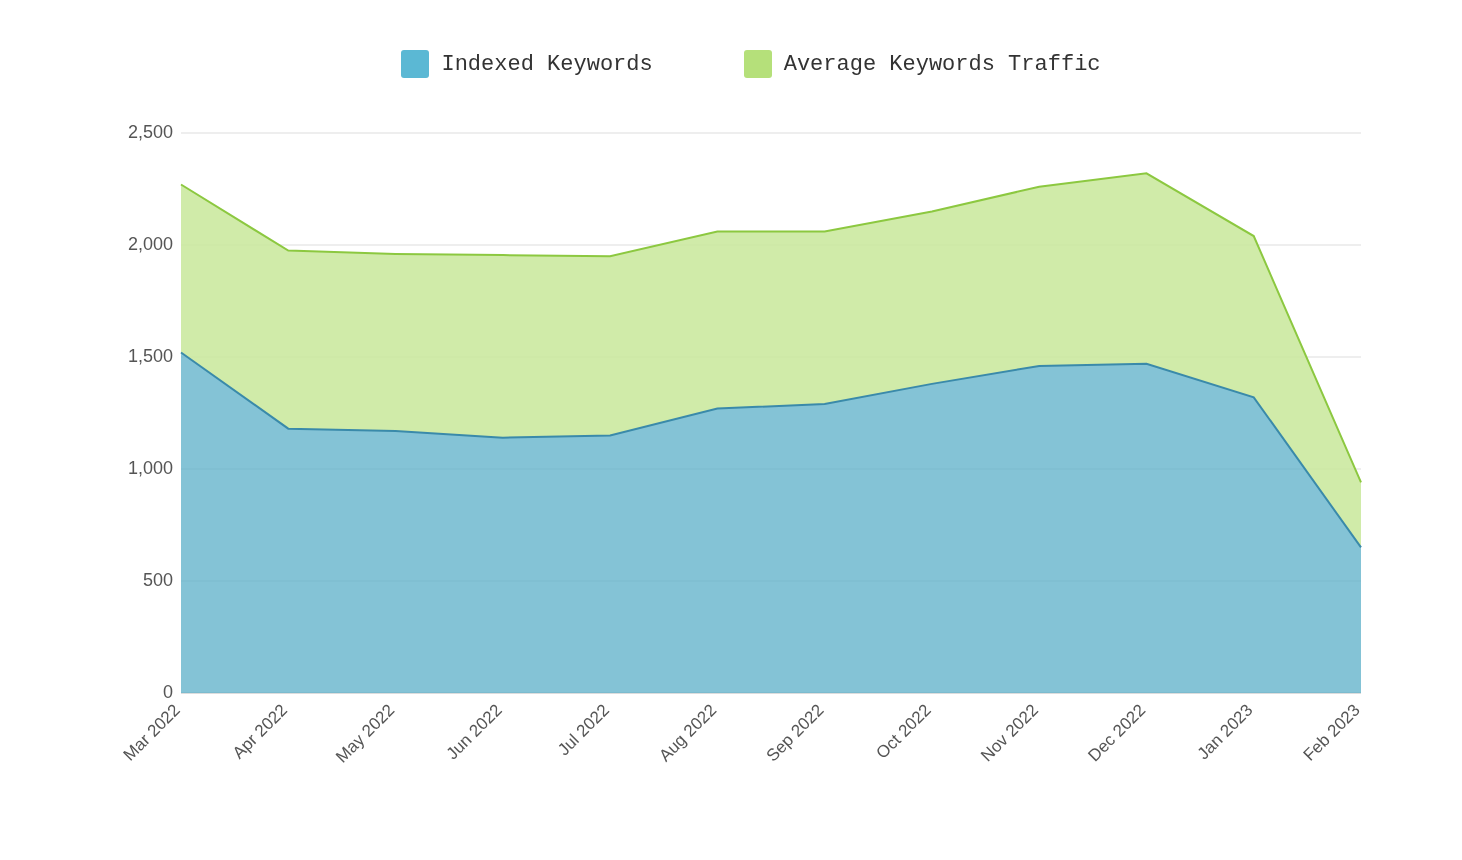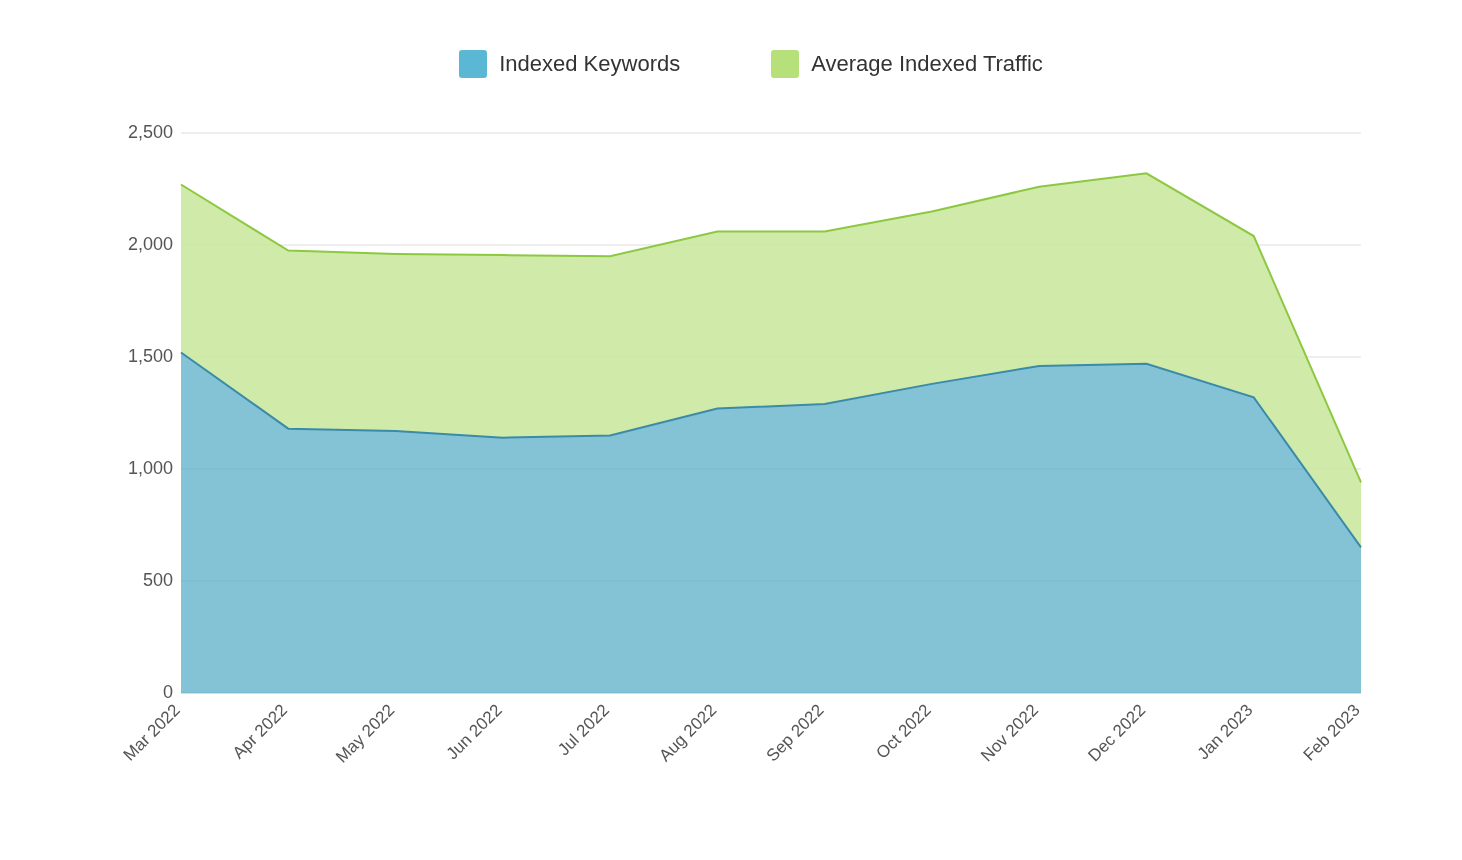--- a/index.html
+++ b/index.html
@@ -18,20 +18,21 @@
       background: #fff;
       position: relative;
       padding: 20px 40px 60px 80px;
     }
     .legend {
       display: flex;
       justify-content: center;
       align-items: center;
       gap: 91px;
       margin-bottom: 30px;
+      font-family: Liberation Mono, monospace;
     }
     .legend-item {
       display: flex;
       align-items: center;
       gap: 12px;
       font-size: 22px;
       color: #333;
     }
     .legend-swatch {
       width: 28px;
@@ -53,21 +54,21 @@
 <body>
 
 <div class="chart-container">
   <div class="legend">
     <div class="legend-item">
       <div class="legend-swatch" style="background:#5bb8d4;"></div>
       <span>Indexed Keywords</span>
     </div>
     <div class="legend-item">
       <div class="legend-swatch" style="background:#b5e07a;"></div>
-      <span>Average Indexed Traffic</span>
+      <span>Average Keywords Traffic</span>
     </div>
   </div>
   <div class="chart-area">
     <svg class="main-chart" id="chartSvg" viewBox="0 0 1260 630">
     <line x1="60" x2="1240" y1="570" y2="570" stroke="#ddd" stroke-width="1"></line>
         <text x="52" y="575" text-anchor="end" font-size="18" fill="#555" font-family="Arial, sans-serif">0</text>
         <line x1="60" x2="1240" y1="458" y2="458" stroke="#ddd" stroke-width="1"></line>
         <text x="52" y="463" text-anchor="end" font-size="18" fill="#555" font-family="Arial, sans-serif">500</text>
         <line x1="60" x2="1240" y1="346" y2="346" stroke="#ddd" stroke-width="1"></line>
         <text x="52" y="351" text-anchor="end" font-size="18" fill="#555" font-family="Arial, sans-serif">1,000</text>

